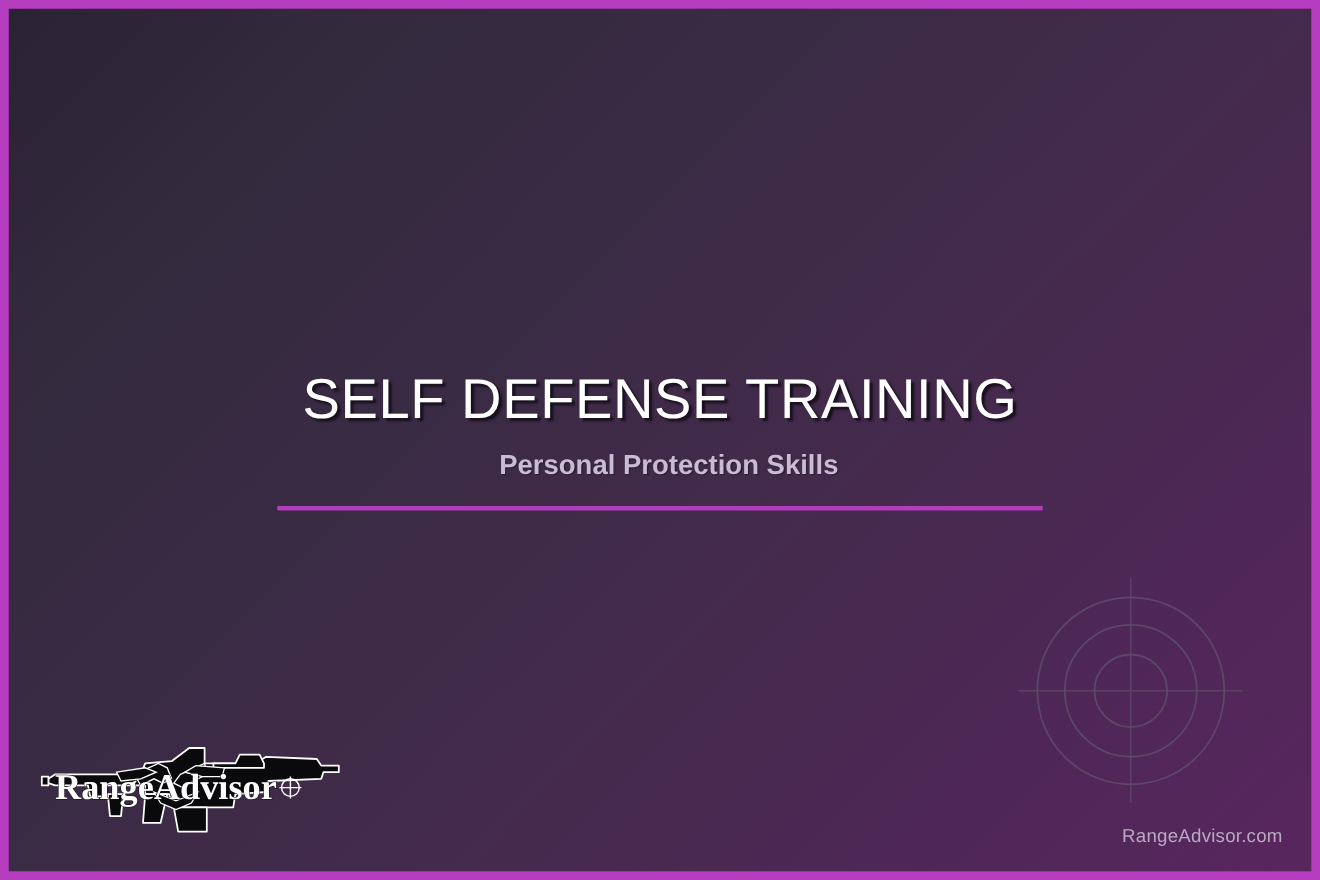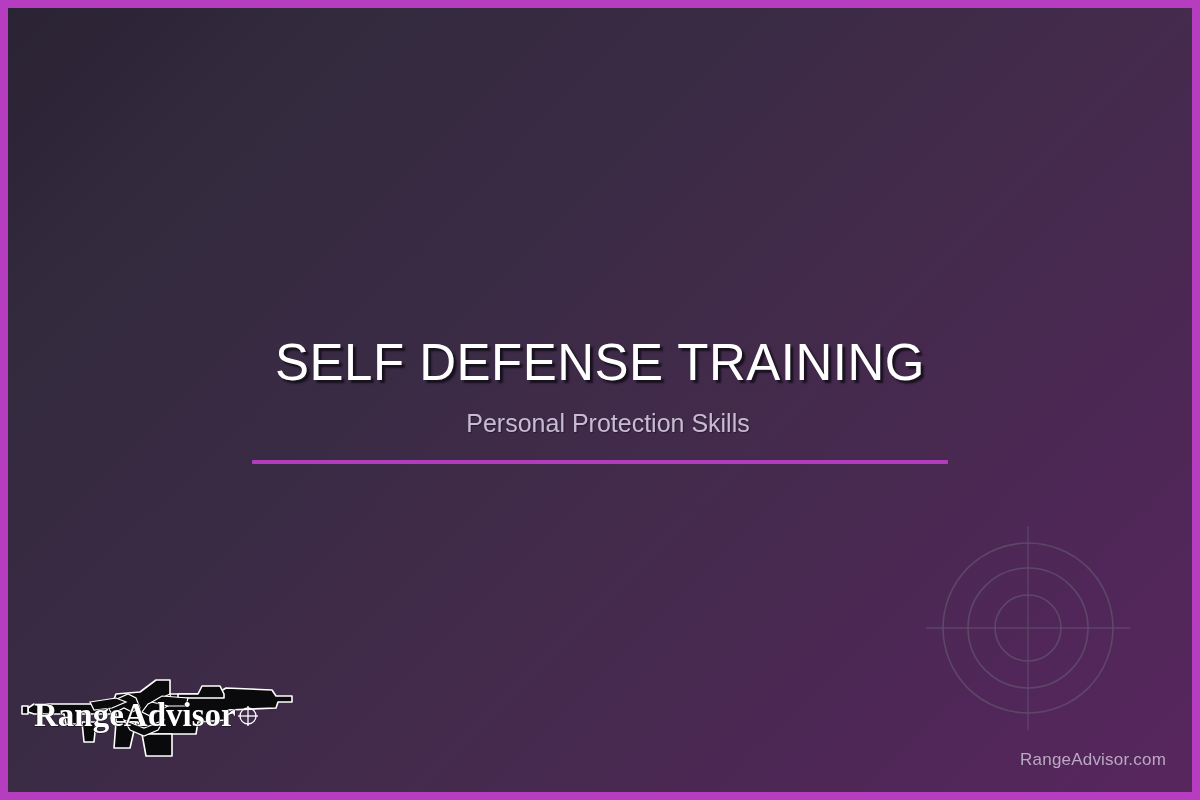--- a/index.html
+++ b/index.html
@@ -59,38 +59,38 @@
     letter-spacing: 0.5px;
     line-height: 1.05;
     margin: 0;
     text-align: center;
     text-shadow: 3px 3px 2px rgba(18, 12, 24, 0.85);
     white-space: nowrap;
   }
   .slide-subtitle {
     color: #c9bcd2;
     font-size: 25px;
-    font-weight: normal;
+    font-weight: bold;
     margin: 20px 0 0 16px;
     text-align: center;
     text-shadow: 1px 1px 1px rgba(20, 14, 26, 0.5);
     white-space: nowrap;
   }
   .title-rule {
     margin-top: 22px;
     width: 696px;
     height: 4px;
     background: #b13dbd;
     border-radius: 1px;
   }
 
   
   .brand-logo {
     position: absolute;
-    left: 12px;
+    left: 28px;
     bottom: 28px;
     width: 280px;
     height: 100px;
   }
   .brand-logo svg {
     display: block;
     width: 280px;
     height: 100px;
   }
 

